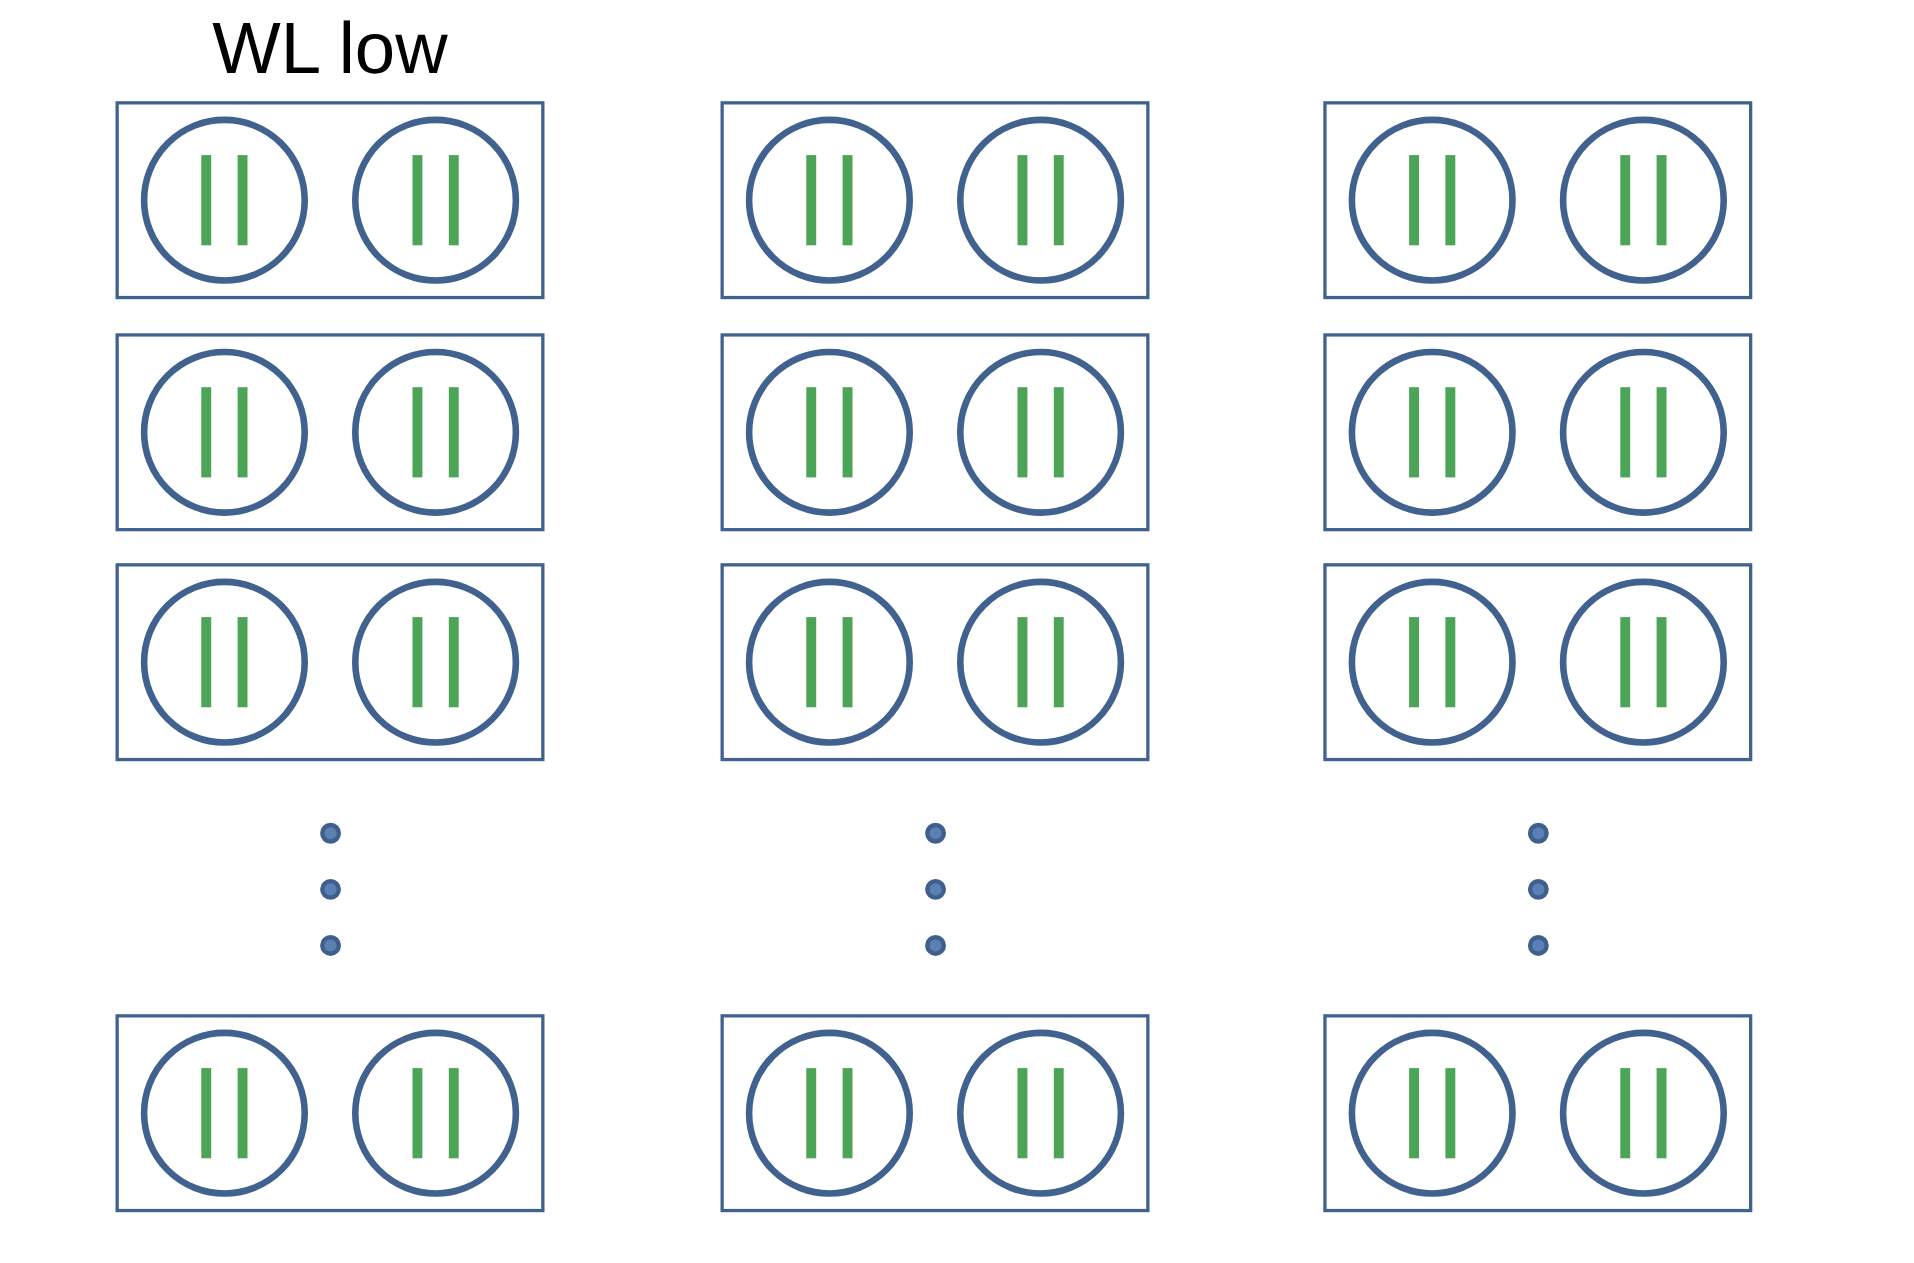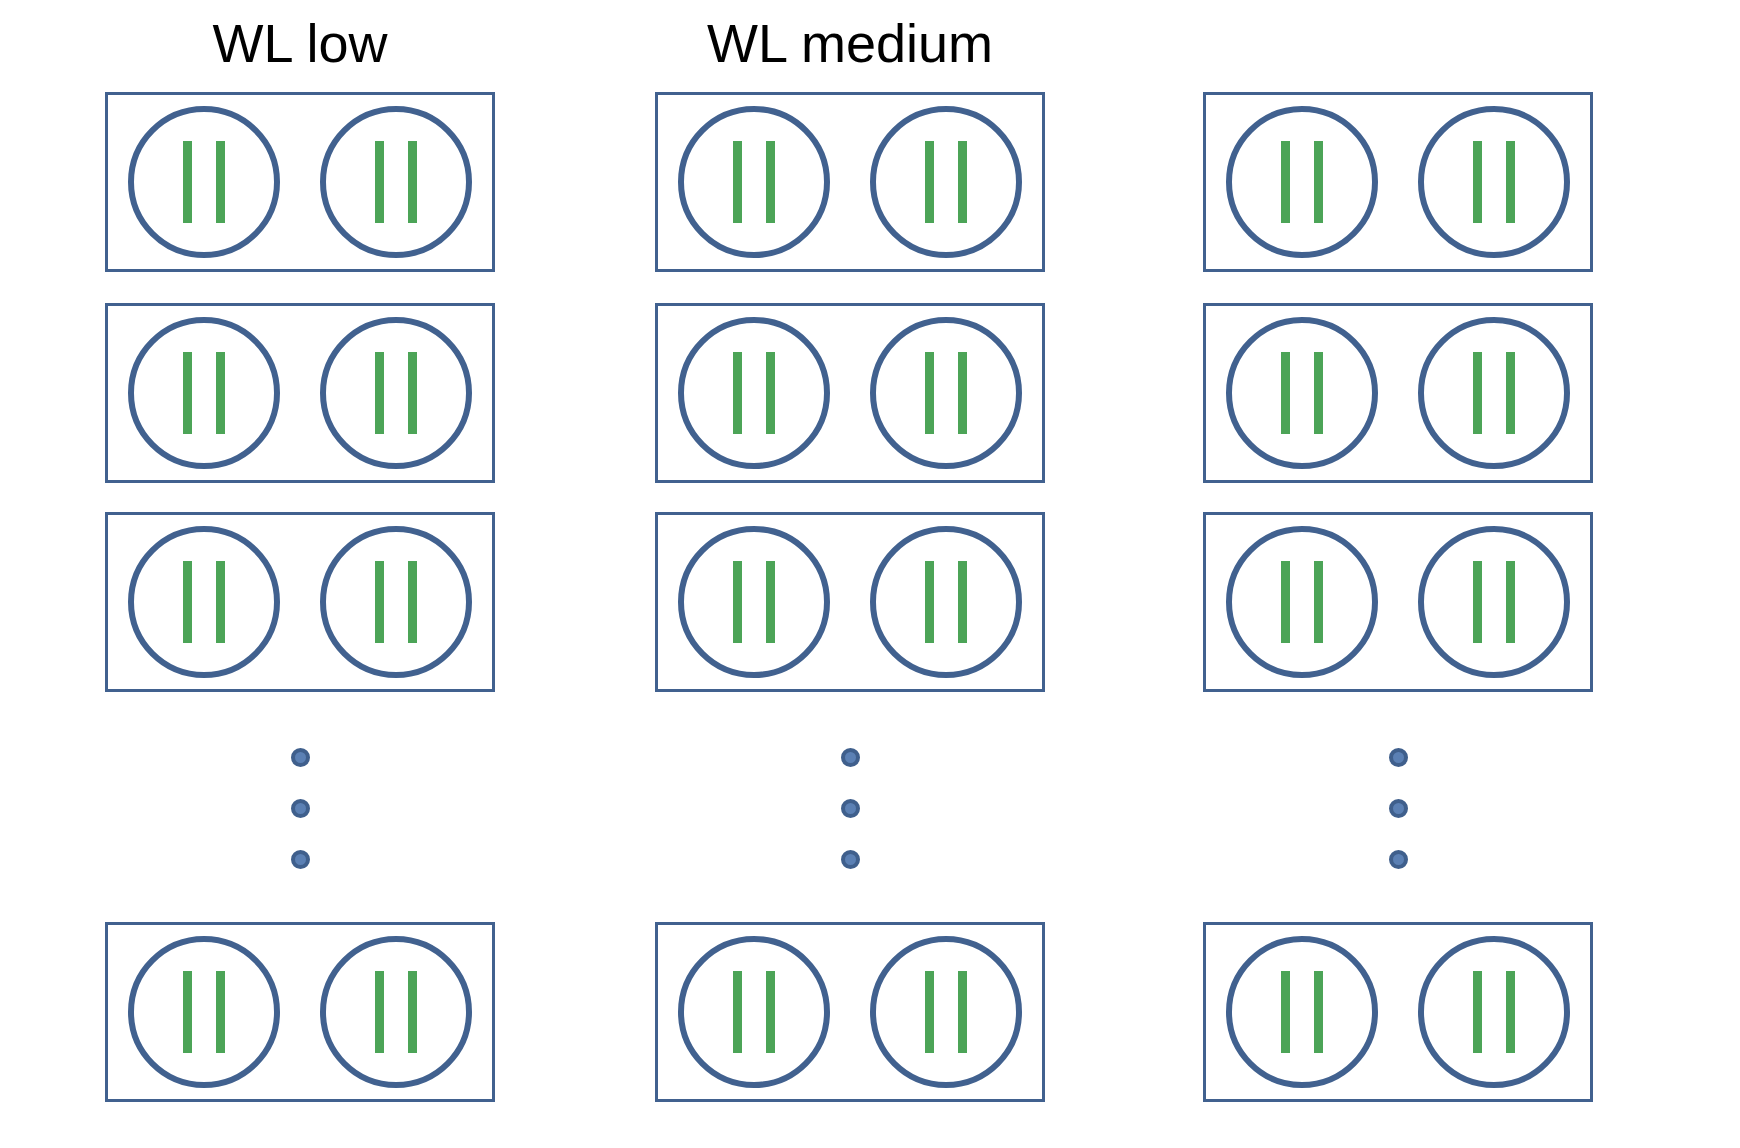--- a/index.html
+++ b/index.html
@@ -27,21 +27,21 @@
     width: 390px;
     height: 1148px;
   }
 
   .column-title {
     position: absolute;
     top: 12px;
     left: 0;
     width: 390px;
     text-align: center;
-    font-size: 54px;
+    font-size: 66px;
     line-height: 62px;
     color: #000000;
     font-family: "Liberation Sans", sans-serif;
     font-weight: 400;
     white-space: nowrap;
   }
 
   .unit-box {
     position: absolute;
     left: 0;
@@ -181,21 +181,20 @@
           <div class="agent-circle">
             <div class="bars">
               <div class="task-bar"></div>
               <div class="task-bar"></div>
             </div>
           </div>
         </div>
       </div>
     </div>
     <div class="column" style="left: 655px;">
-      <div class="column-title">WL medium</div>
       <div class="unit-box" style="top: 92px; width: 390px; height: 180px;">
         <div class="circles">
           <div class="agent-circle">
             <div class="bars">
               <div class="task-bar"></div>
               <div class="task-bar"></div>
             </div>
           </div>
           <div class="agent-circle">
             <div class="bars">

